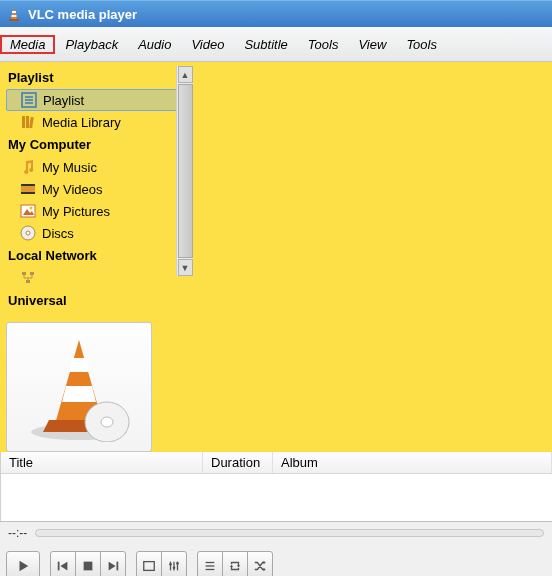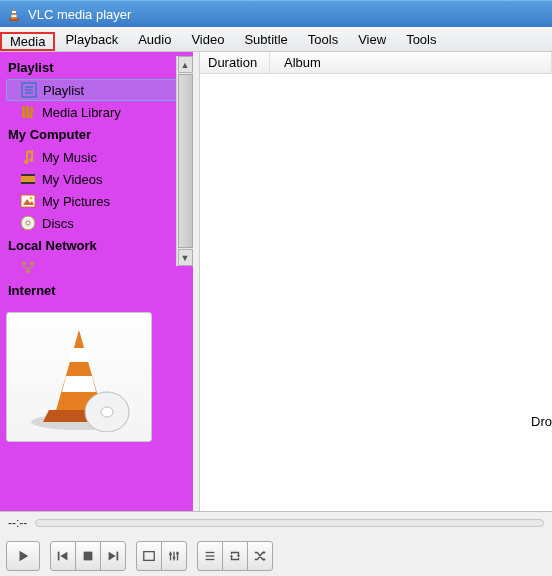--- a/index.html
+++ b/index.html
@@ -1,47 +1,47 @@
 <!DOCTYPE html>
 <html><head>
 <meta charset="utf-8">
 <style>
   * { box-sizing: border-box; margin: 0; padding: 0; font-family: "Segoe UI", Tahoma, sans-serif; }
   body { width: 552px; height: 576px; overflow: hidden; background: #f0f0f0; font-size: 13px; color: #000; }
 
   .titlebar { height: 27px; background: linear-gradient(to bottom, #5aa0e0, #3a7bc8); display: flex; align-items: center; padding-left: 6px; color: #fff; border-top: 1px solid #7bb6ea; }
   .titlebar .cone { width: 16px; height: 16px; margin-right: 6px; }
-  .titlebar .title { font-size: 13px; }
-
-  .menubar { height: 25px; background: linear-gradient(to bottom, #f7f7f7, #e6e8ea); display: flex; align-items: flex-end; border-bottom: 1px solid #c9c9c9; }
+  .titlebar .title { font-size: 13px; font-weight: bold; }
+
+  .menubar { height: 35px; background: linear-gradient(to bottom, #f7f7f7, #e6e8ea); display: flex; align-items: center; border-bottom: 1px solid #c9c9c9; font-style: italic; }
   .menuitem { padding: 4px 10px; display: flex; align-items: center; font-size: 13px; cursor: default; }
   .menuitem.highlight { border: 2px solid #e03030; padding: 0 8px; }
 
-  .content { display: flex; height: 459px; background: #d946ef; }
+  .content { display: flex; height: 459px; background: #fde047; flex-direction: column; }
 
   .sidebar { width: 193px; padding: 4px 0 0 6px; display: flex; flex-direction: column; position: relative; }
   .group-header { font-weight: bold; font-size: 13px; padding: 4px 0 4px 2px; }
   .tree-item { display: flex; align-items: center; height: 22px; padding-left: 14px; gap: 6px; font-size: 13px; }
   .tree-item.selected { background: rgba(120,170,230,0.35); border: 1px solid #7aa8de; border-radius: 2px; margin-right: 6px; }
   .tree-item .icon { width: 16px; height: 16px; flex-shrink: 0; }
 
   .scroll-gutter { position: absolute; right: 0; top: 4px; width: 17px; height: 210px; background: #eaeaea; border-left: 1px solid #d0d0d0; display:flex; flex-direction:column; align-items:center; }
   .scroll-gutter .arrow { width:15px; height:17px; background:#e1e1e1; border:1px solid #b0b0b0; font-size:9px; display:flex;align-items:center;justify-content:center; color:#555;}
   .scroll-thumb { width: 15px; flex:1; background: linear-gradient(to right,#dcdcdc,#c6c6c6); border:1px solid #a8a8a8; margin:1px 0;}
 
   .cone-box { margin-top: 10px; width: 146px; height: 130px; border: 1px solid #c8c8c8; background: linear-gradient(to bottom,#fefefe,#f4f4f4); border-radius:3px; display:flex;align-items:center;justify-content:center; }
 
   .splitter { width: 6px; background: #f0f0f0; cursor: col-resize; }
 
   .main { flex: 1; background: #fff; display:flex; flex-direction:column; position:relative; border-left:1px solid #d0d0d0; }
   .col-headers { height: 22px; display:flex; border-bottom: 1px solid #d8d8d8; background: linear-gradient(to bottom,#fdfdfd,#f0f0f0); }
   .col { padding: 3px 8px; font-size: 13px; border-right: 1px solid #e0e0e0; }
   .col.title { width: 202px; }
   .col.dur { width: 70px; }
-  .col.album { flex:1;margin-left:6px; }
+  .col.album { flex:1; }
   .main-body { flex:1; position:relative; background:#fff; }
   .drop-hint { position:absolute; right:0; top: 340px; font-size:13px; color:#000; }
 
   .bottom { height: 67px; border-top: 1px solid #c0c0c0; background:#f0f0f0; display:flex; flex-direction:column; }
   .time-row { height:22px; display:flex; align-items:center; padding:0 8px; gap:8px; }
   .time-lbl { font-size:12px; color:#333; }
   .seek { flex:1; height:8px; background:#e8e8e8; border:1px solid #c8c8c8; border-radius:4px; }
 
   .controls-row { flex:1; display:flex; align-items:center; padding:0 6px; gap:10px; }
   .ctl-btn { height:30px; border:1px solid #a8a8a8; background:linear-gradient(to bottom,#fdfdfd,#e4e4e4); border-radius:3px; display:flex; align-items:center; justify-content:center; }
@@ -151,21 +151,21 @@
     <div class="group-header">Local Network</div>
     <div class="tree-item">
       <span class="icon"><svg viewBox="0 0 16 16">
             <rect x="2" y="2" width="4" height="3" fill="#b89050"></rect>
             <rect x="10" y="2" width="4" height="3" fill="#b89050"></rect>
             <rect x="6" y="10" width="4" height="3" fill="#b89050"></rect>
             <path d="M4 5 L4 8 L12 8 L12 5 M8 8 L8 10" stroke="#b89050" fill="none"></path>
           </svg></span>
     </div>
 
-    <div class="group-header">Internet</div>
+    <div class="group-header">Universal</div>
 
     <div class="cone-box">
       <svg viewBox="0 0 120 110" width="120" height="110">
         <ellipse cx="60" cy="100" rx="48" ry="8" fill="#d8d8d8"></ellipse>
         <polygon points="60,8 84,92 36,92" fill="#e67e22"></polygon>
         <polygon points="53,26 67,26 70,40 50,40" fill="#fff"></polygon>
         <polygon points="47,54 73,54 77,70 43,70" fill="#fff"></polygon>
         <polygon points="30,88 90,88 96,100 24,100" fill="#c0571a"></polygon>
         <ellipse cx="88" cy="90" rx="22" ry="20" fill="#f2f2f2" stroke="#bbb"></ellipse>
         <ellipse cx="88" cy="90" rx="6" ry="5" fill="#fff" stroke="#bbb"></ellipse>
@@ -176,20 +176,21 @@
       <div class="arrow">▲</div>
       <div class="scroll-thumb"></div>
       <div class="arrow">▼</div>
     </div>
   </div>
 
   <div class="splitter"></div>
 
   <div class="main">
     <div class="col-headers">
+      <div class="col title"><span>Title</span></div>
       <div class="col dur"><span>Duration</span></div>
       <div class="col album"><span>Album</span></div>
     </div>
     <div class="main-body">
       <span class="drop-hint">Dro</span>
     </div>
   </div>
 </div>
 
 <div class="bottom">

